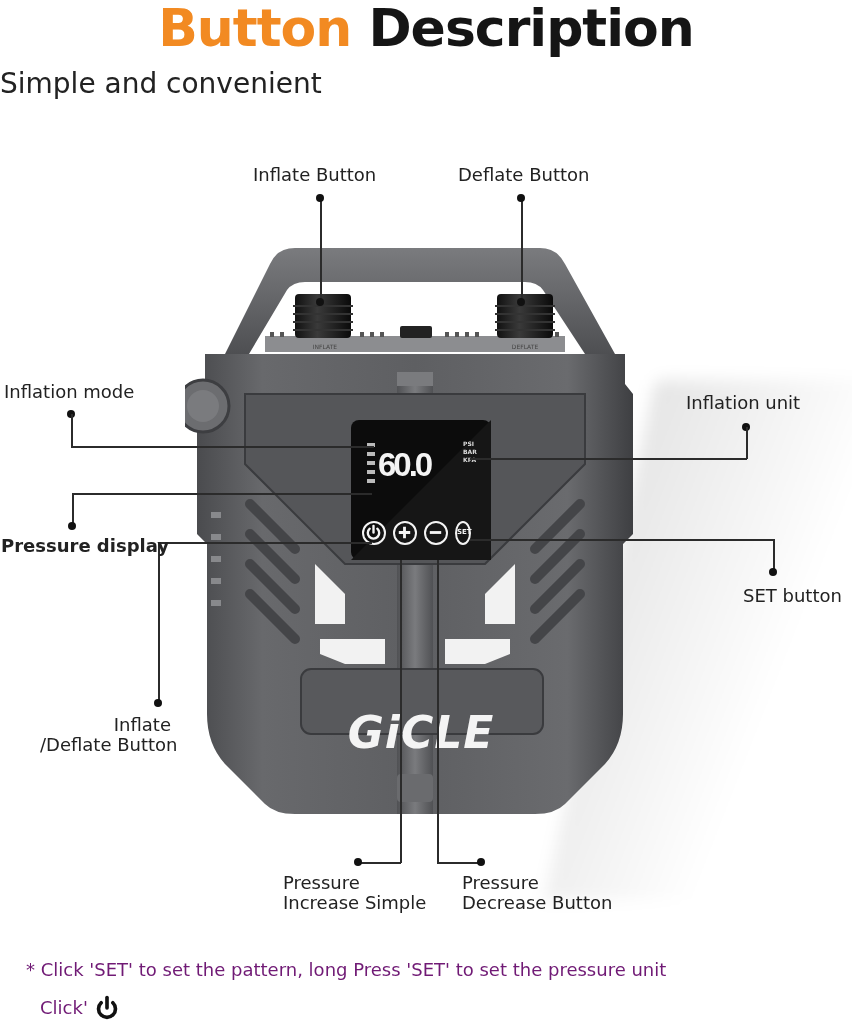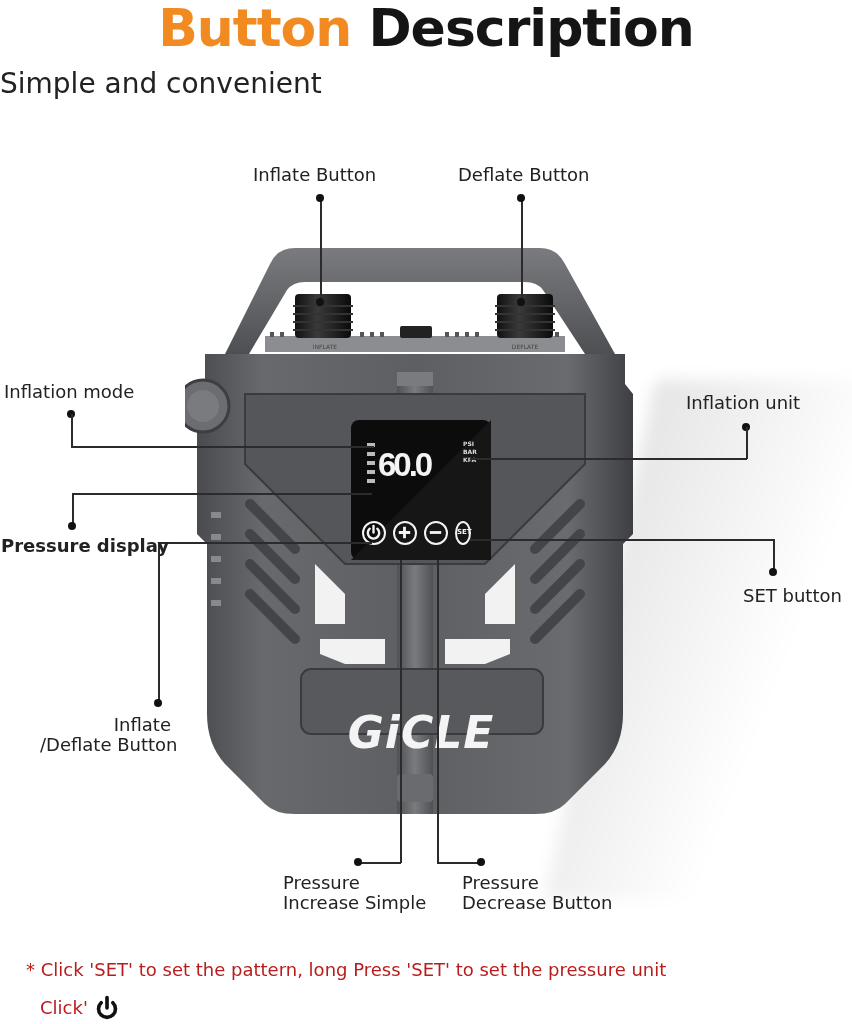--- a/index.html
+++ b/index.html
@@ -5,21 +5,21 @@
   html,body{margin:0;padding:0;background:#ffffff;}
   body{width:852px;height:1024px;position:relative;overflow:hidden;font-family:"DejaVu Sans","Liberation Sans",sans-serif;color:#1c1c1c;}
   .abs{position:absolute;}
   .title{left:0;width:852px;top:-4px;text-align:center;font-family:"DejaVu Sans",sans-serif;font-weight:bold;font-size:52px;letter-spacing:-1px;line-height:64px;}
   .title .accent{color:#f28a22;}
   .title .dark{color:#151515;}
   .subtitle{left:0;width:822px;top:66px;text-align:left;font-size:28px;color:#222;line-height:36px;}
   .label{font-size:18px;color:#222;line-height:20px;white-space:nowrap;}
   .ln{background:#2b2b2b;position:absolute;}
   .dot{width:8px;height:8px;border-radius:50%;background:#111;position:absolute;}
-  .note{font-size:18px;color:#b91c1c;white-space:nowrap;line-height:22px;}
+  .note{font-size:18px;color:#701a75;white-space:nowrap;line-height:22px;}
   .device{left:185px;top:244px;}
   .shadow{left:600px;top:380px;width:252px;height:520px;background:linear-gradient(100deg,rgba(0,0,0,0.10),rgba(0,0,0,0) 70%);filter:blur(8px);transform:skewX(-12deg);}
 </style>
 </head>
 <body>
 
 <div class="abs title">
   <span class="accent">Button</span>
   <span class="dark">Description</span>
 </div>

